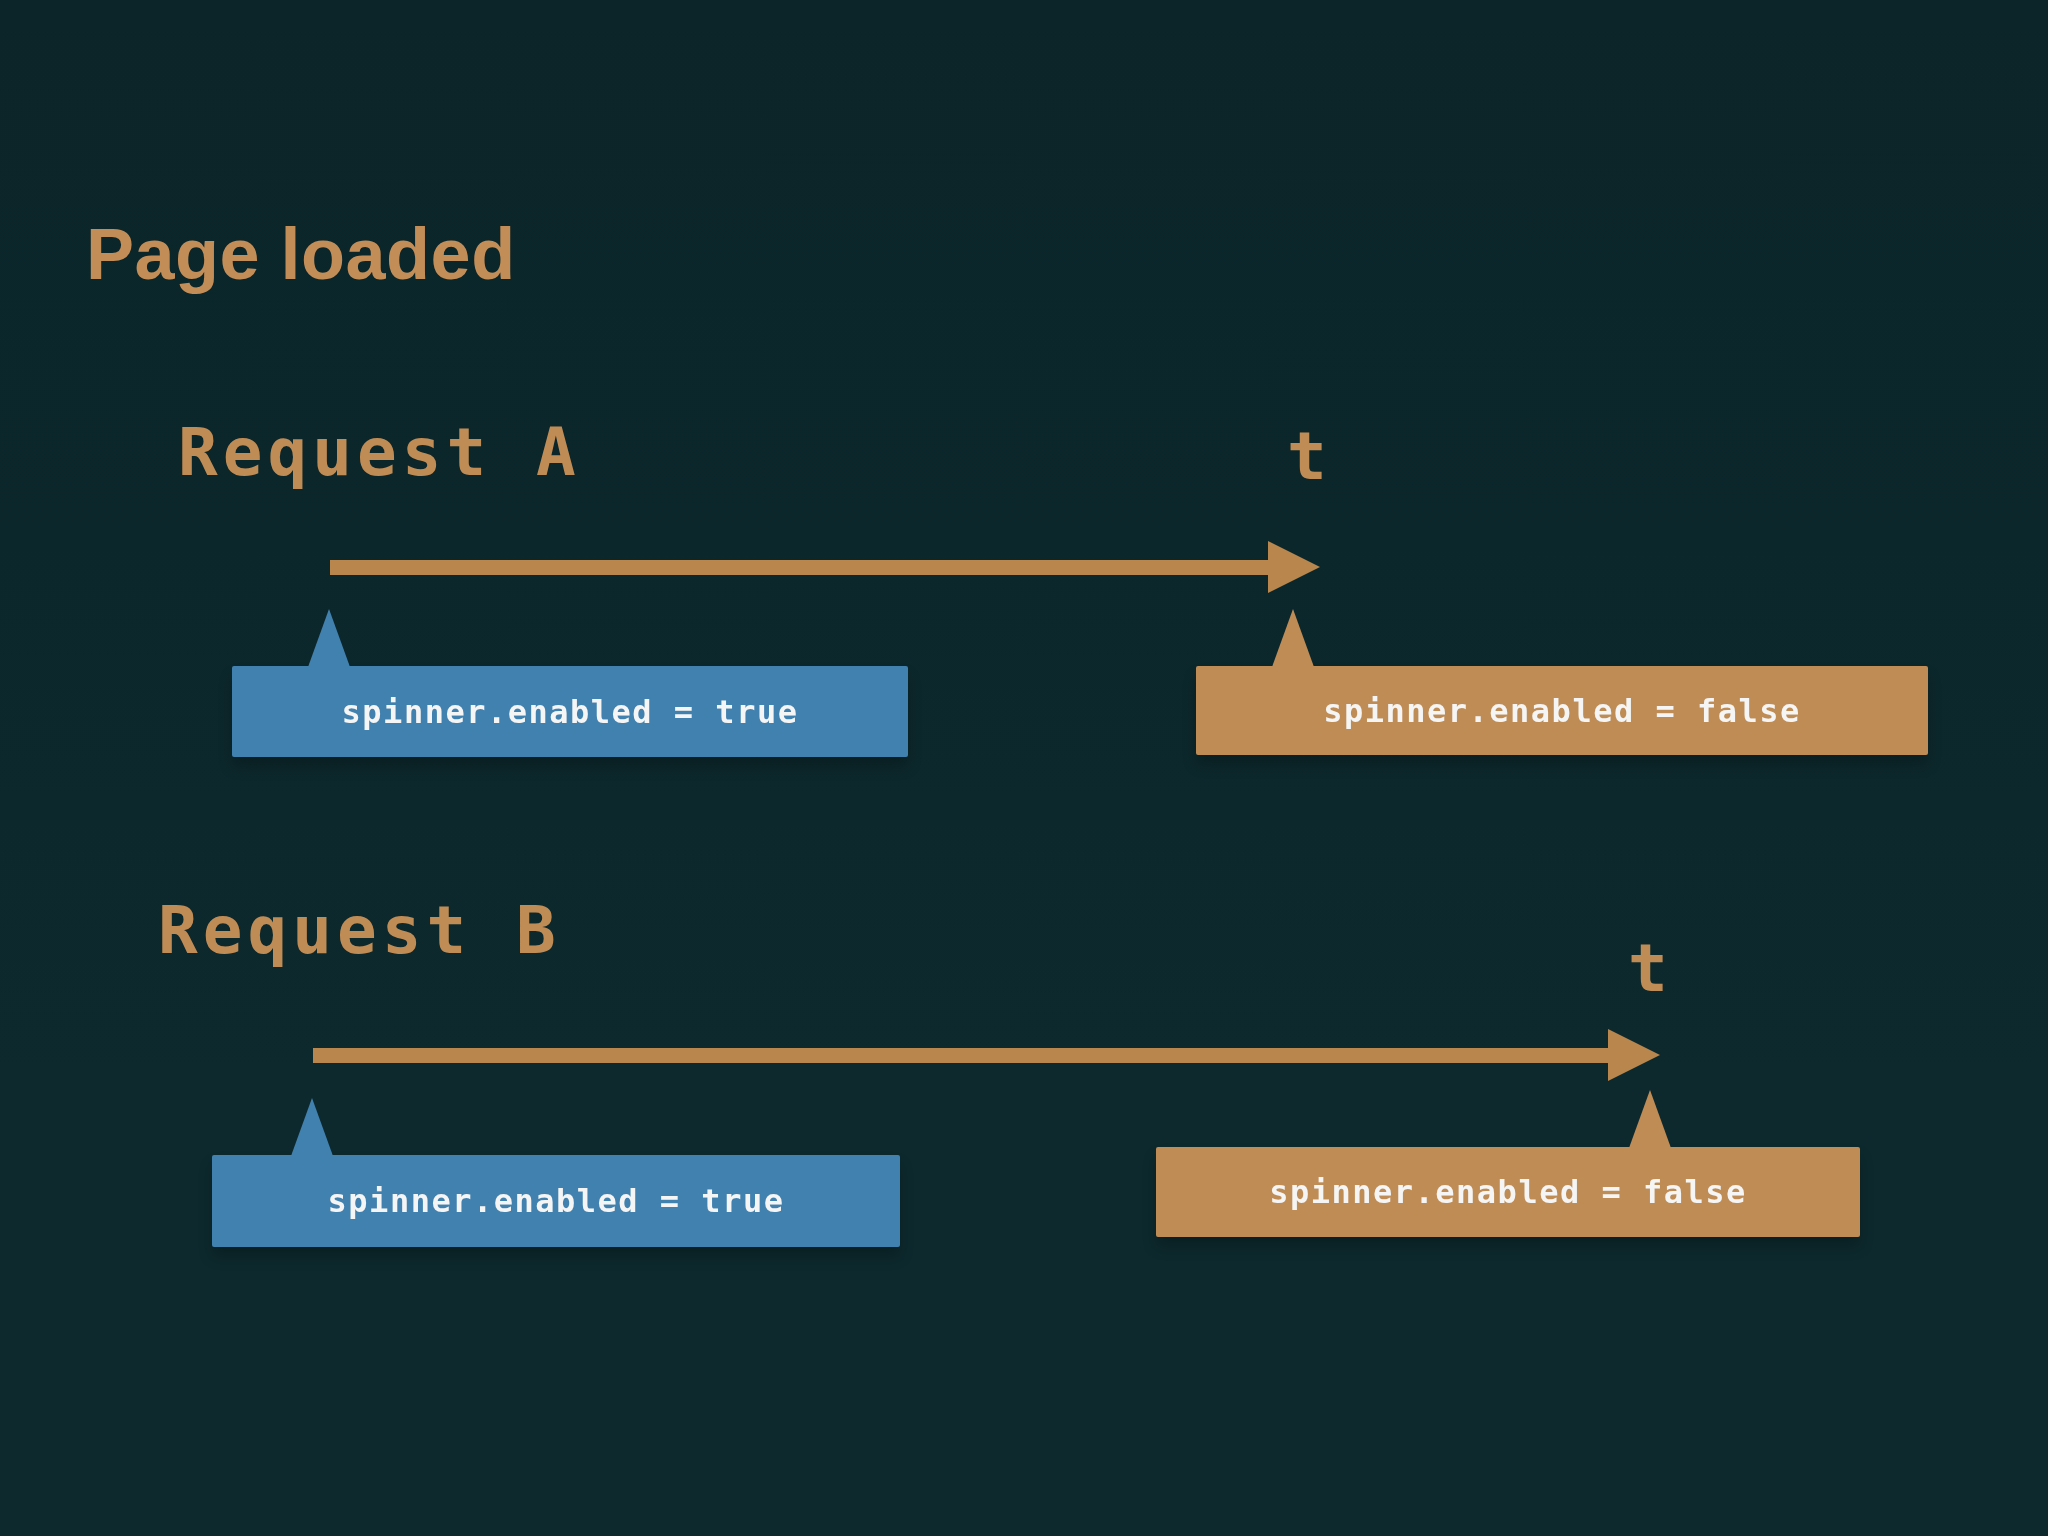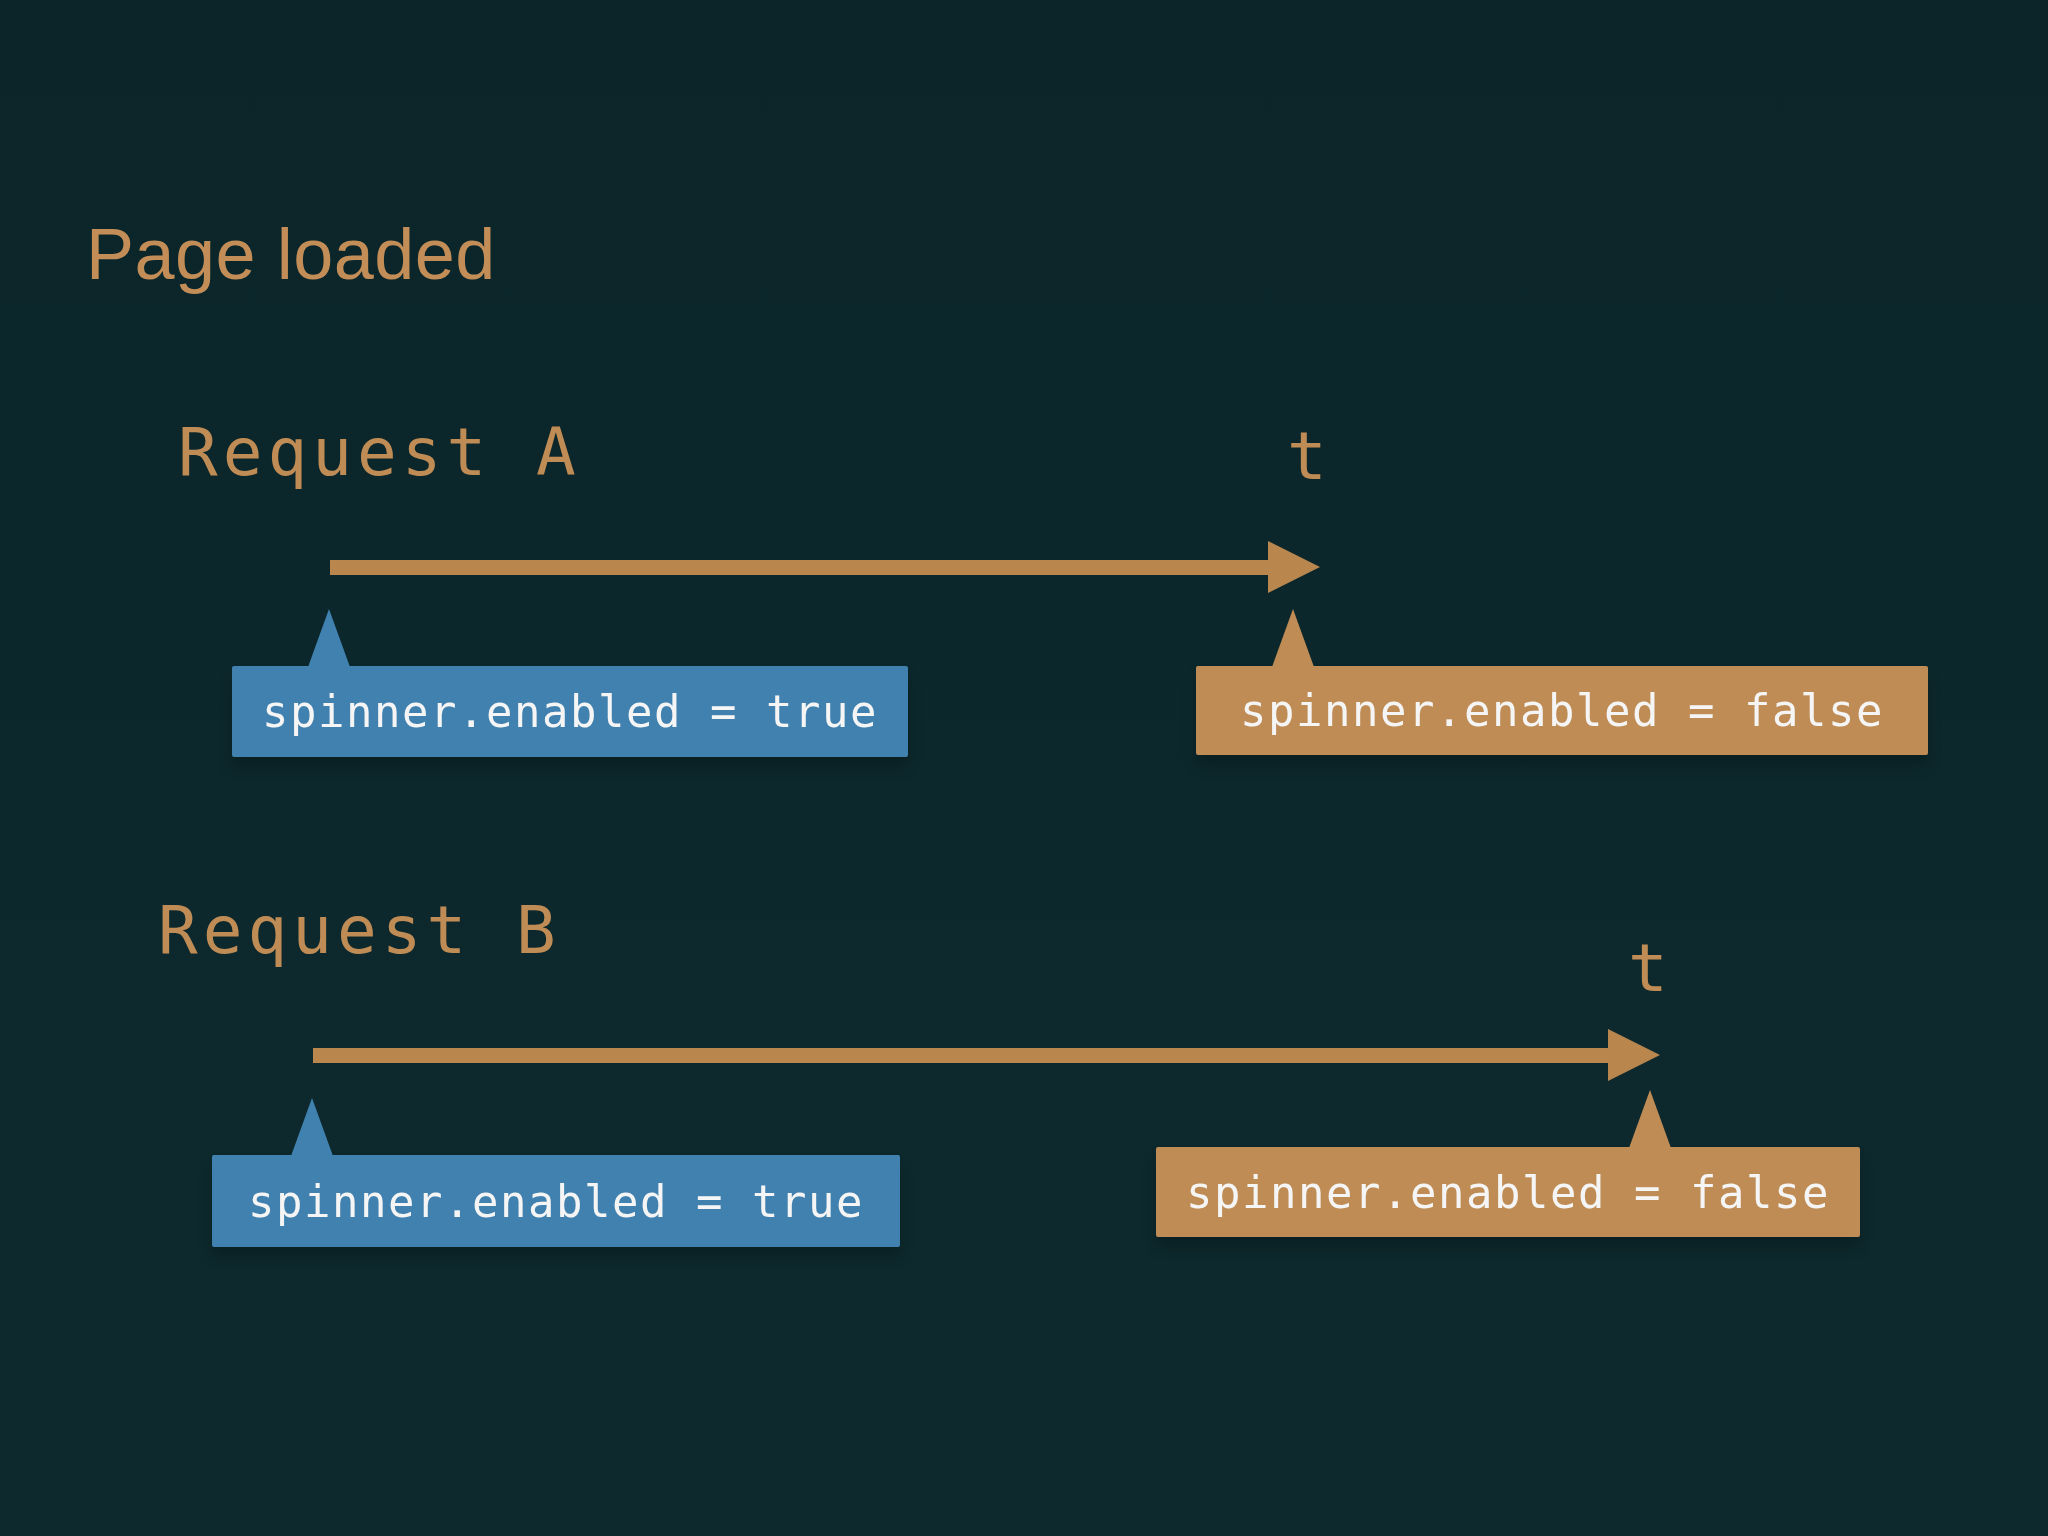--- a/index.html
+++ b/index.html
@@ -7,20 +7,21 @@
     padding: 0;
     background: #0c272b;
   }
   .canvas {
     position: relative;
     width: 2048px;
     height: 1536px;
     overflow: hidden;
     background: linear-gradient(180deg, var(--background, #0b2529) 0%, var(--background-lower, #0d292d) 70%, var(--background-lower, #0e2a2e) 100%);
     font-family: "Liberation Sans", sans-serif;
+    font-weight: bold;
   }
   .title {
     position: absolute;
     left: 86px;
     top: 218px;
     font-size: 72px;
     line-height: 1;
     letter-spacing: 0.5px;
     color: var(--title-tan, #c28d57);
     font-family: "Liberation Sans", sans-serif;
@@ -56,21 +57,21 @@
   }
   .callout {
     position: absolute;
     display: flex;
     align-items: center;
     justify-content: center;
     border-radius: 2px;
     box-shadow: 0 10px 14px rgba(0, 0, 0, 0.22);
   }
   .callout .label {
-    font-size: 44px;
+    font-size: 32px;
     letter-spacing: 1.5px;
     color: var(--callout-text, #f4f5f4);
     white-space: nowrap;
   }
   .callout.true-box  { background: var(--callout-true-blue, #4181af); }
   .callout.false-box { background: var(--callout-false-tan, #bf8c55); }
   .pointer {
     position: absolute;
     top: -57px;
     width: 0;

